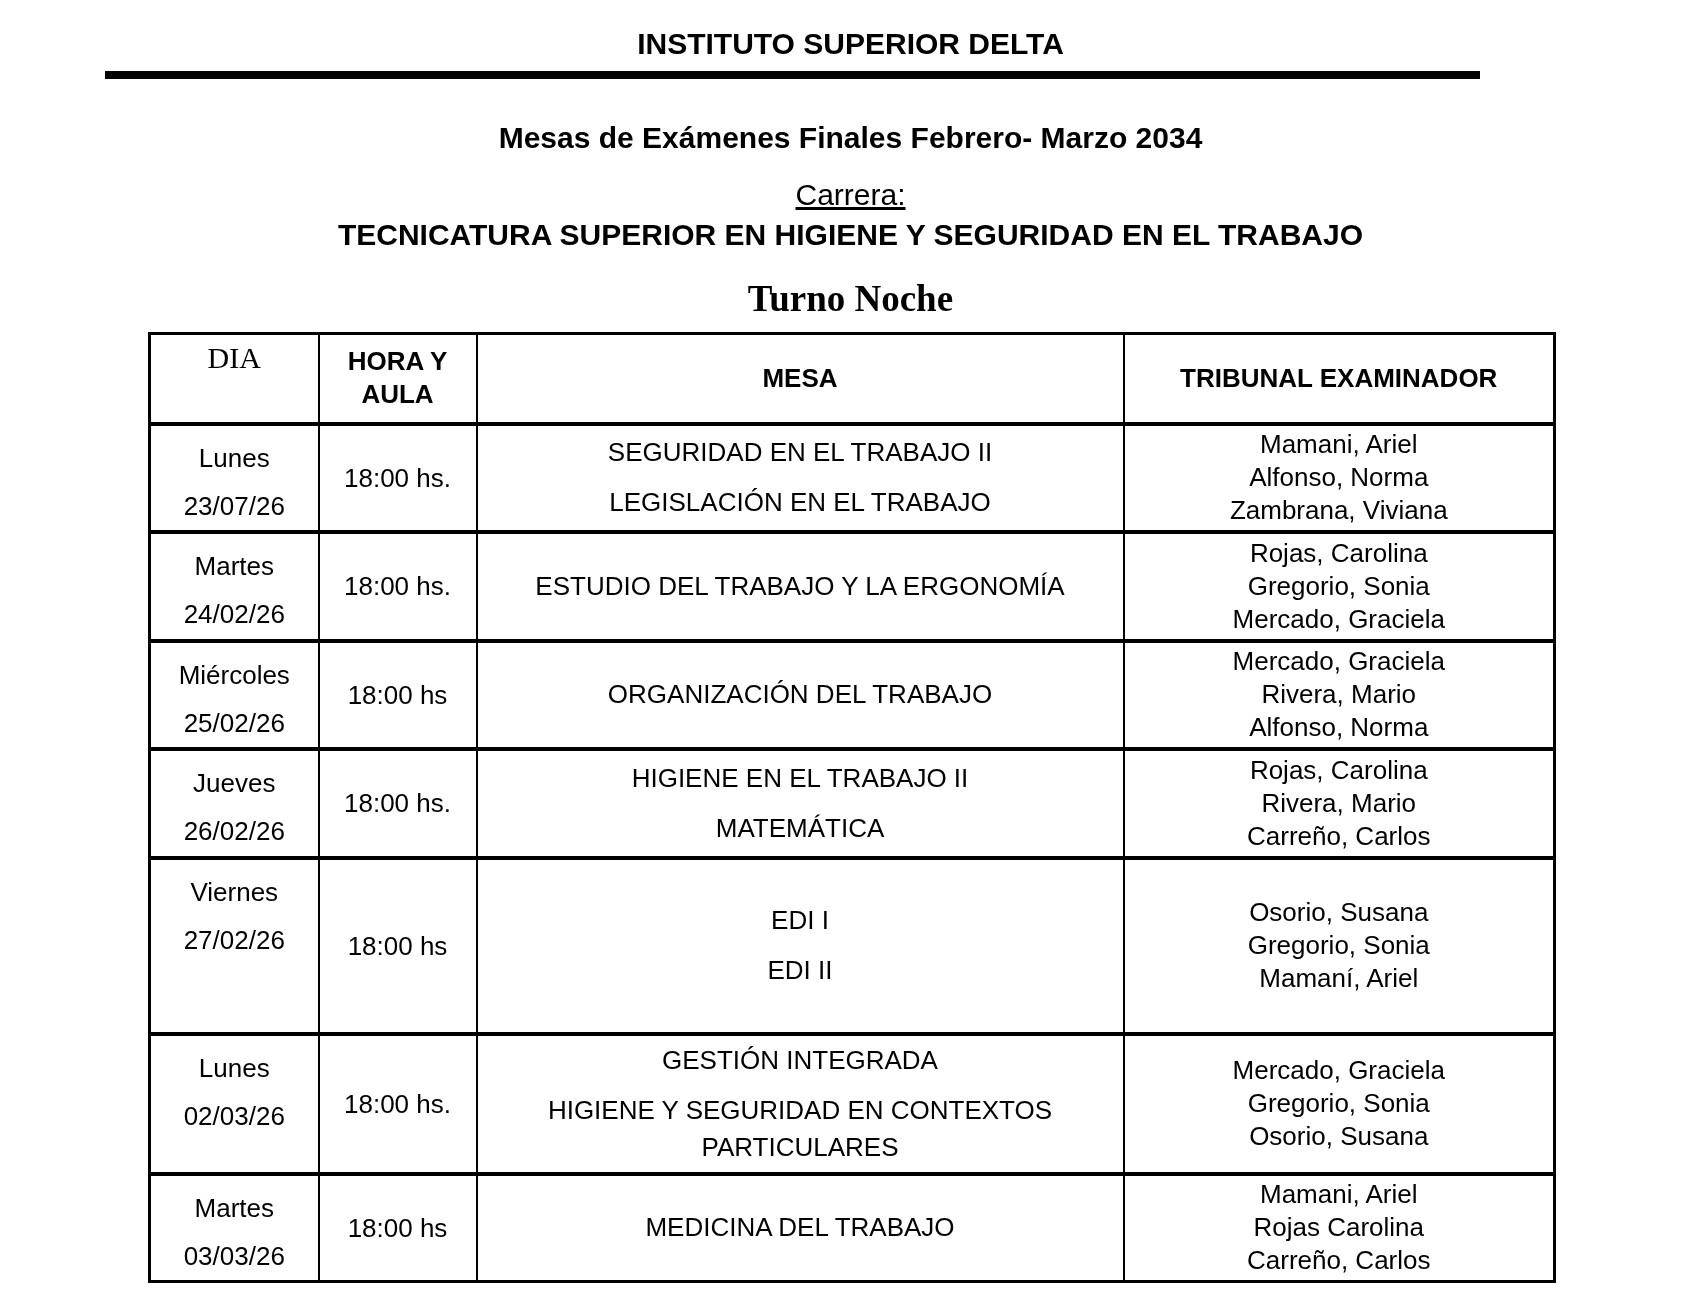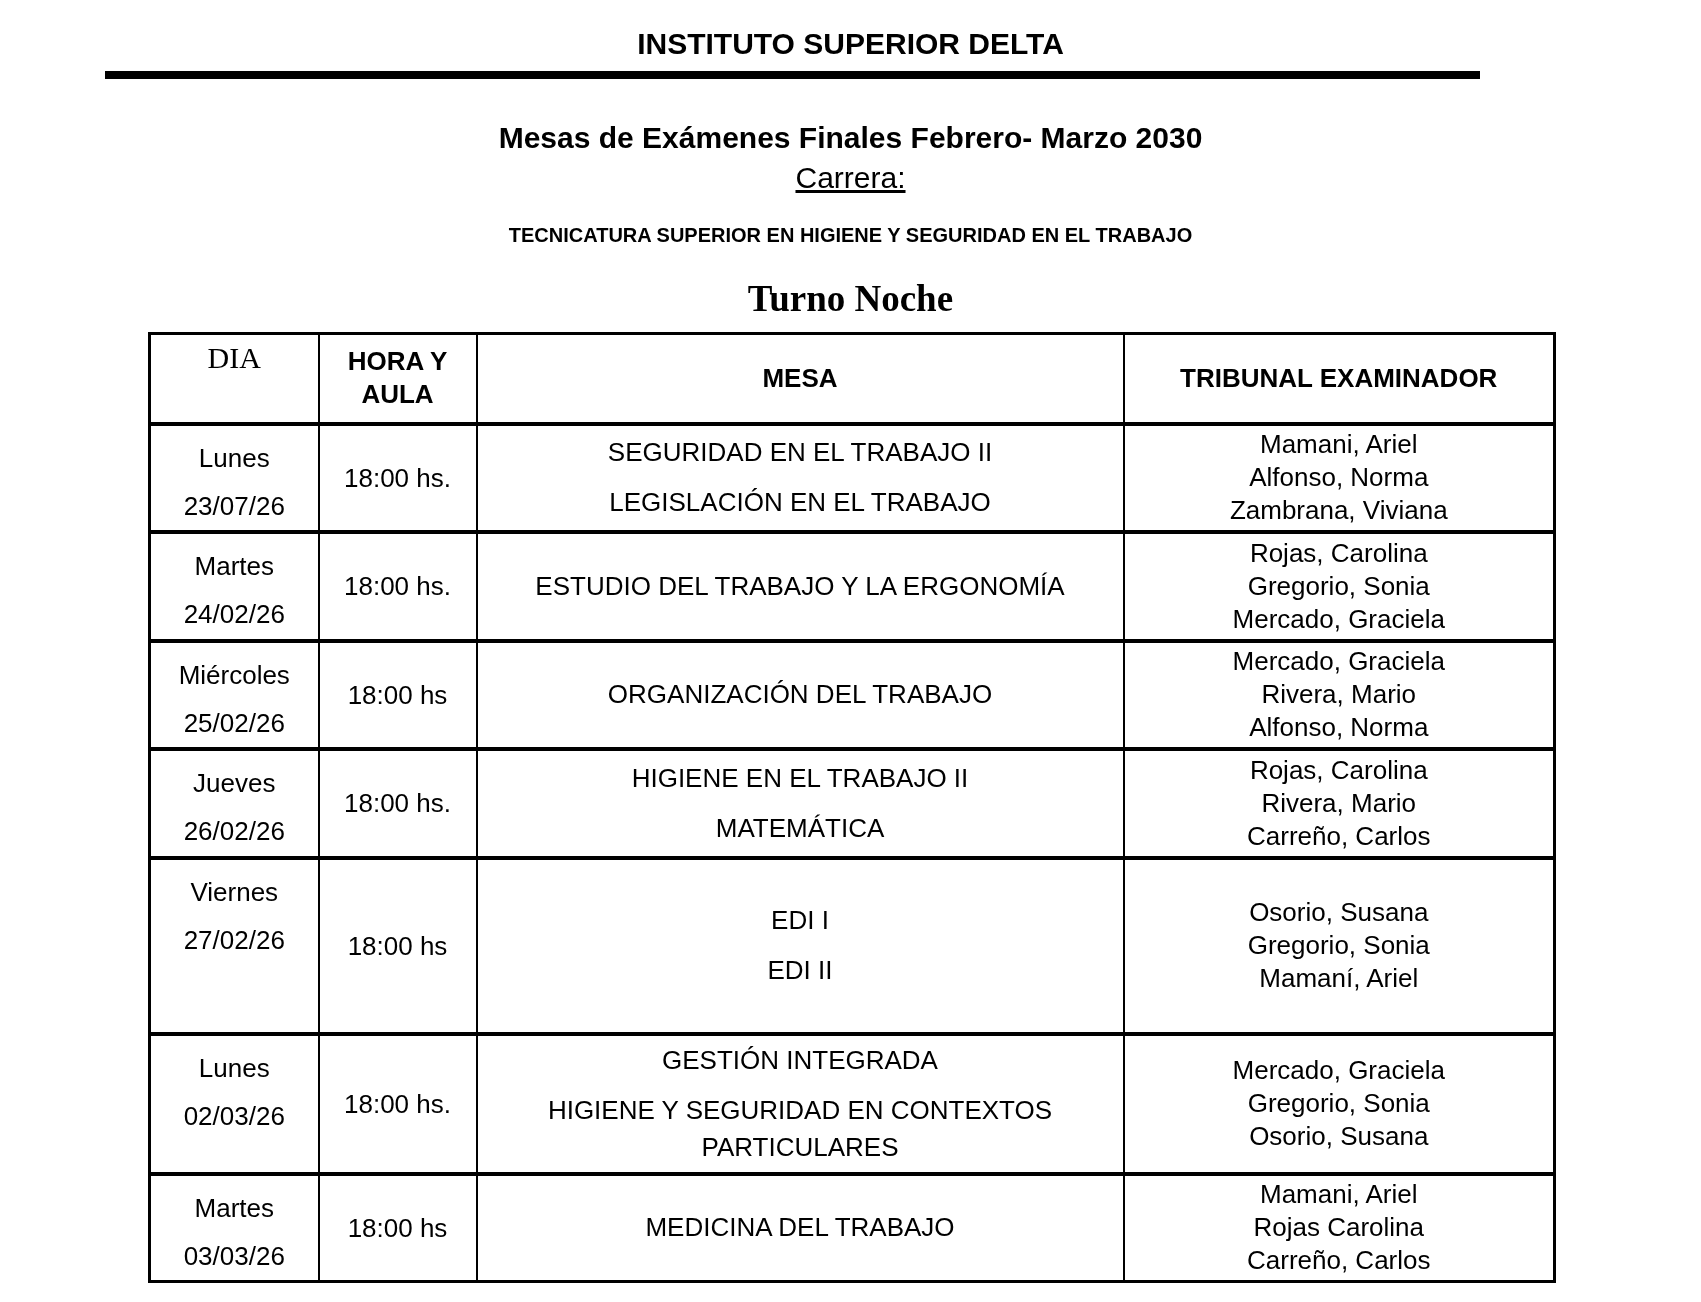--- a/index.html
+++ b/index.html
@@ -41,29 +41,29 @@
     height: 8px;
     background: #000000;
   }
   .subtitle {
     top: 120px;
     font-size: 30px;
     font-weight: bold;
     line-height: 36px;
   }
   .career-label {
-    top: 160px;
+    top: 177px;
     font-size: 30px;
     font-weight: normal;
     line-height: 36px;
     text-decoration: underline;
   }
   .career-name {
     top: 217px;
-    font-size: 20px;
+    font-size: 30px;
     font-weight: bold;
     line-height: 36px;
     text-align: center;
   }
   .shift {
     top: 277px;
     font-family: "Liberation Serif", serif;
     font-size: 37px;
     font-weight: bold;
     line-height: 44px;
@@ -126,21 +126,21 @@
   td.tribunal { vertical-align: middle; }
   td.tribunal .examiner { line-height: 33px; }
 </style>
 </head>
 <body>
 
 <div class="page">
 
   <div class="centered-line institution">INSTITUTO SUPERIOR DELTA</div>
   <div class="title-rule"></div>
-  <div class="centered-line subtitle">Mesas de Exámenes Finales Febrero- Marzo 2030</div>
+  <div class="centered-line subtitle">Mesas de Exámenes Finales Febrero- Marzo 2034</div>
   <div class="centered-line career-label">Carrera:</div>
   <div class="centered-line career-name">TECNICATURA SUPERIOR EN HIGIENE Y SEGURIDAD EN EL TRABAJO</div>
   <div class="centered-line shift">Turno Noche</div>
 
   <div class="table-wrap">
     <table class="exam-table">
       <colgroup>
         <col style="width:169px">
         <col style="width:158px">
         <col style="width:647px">

